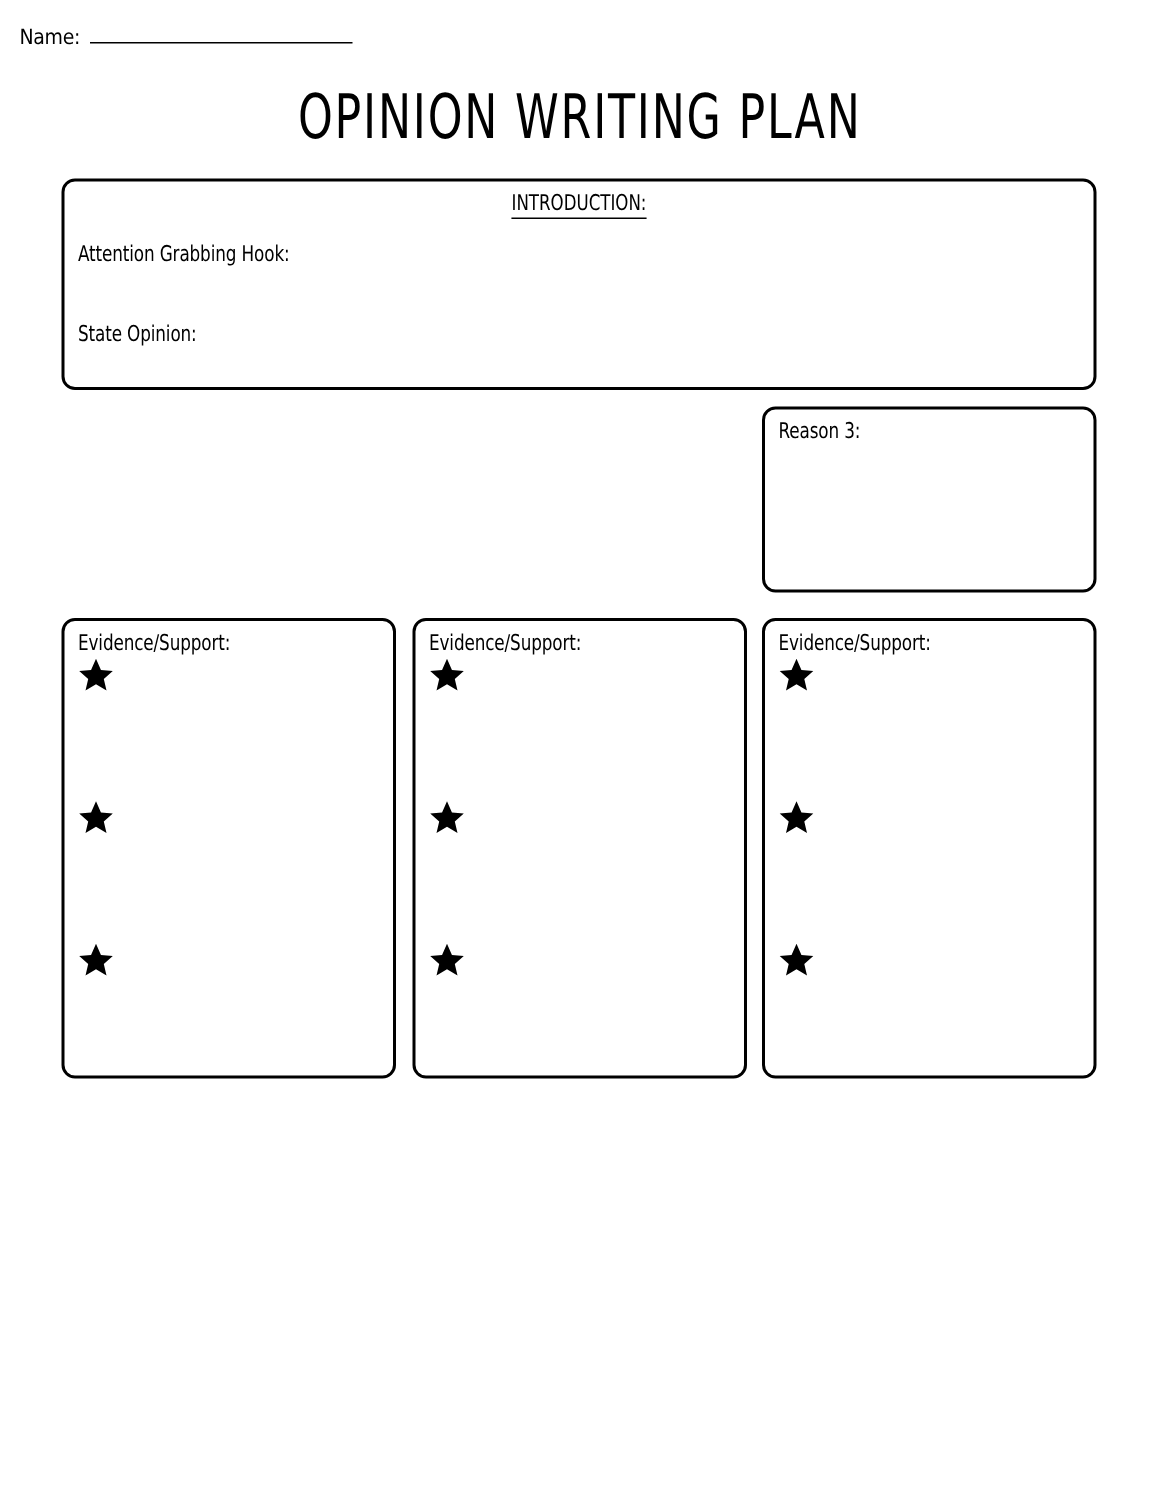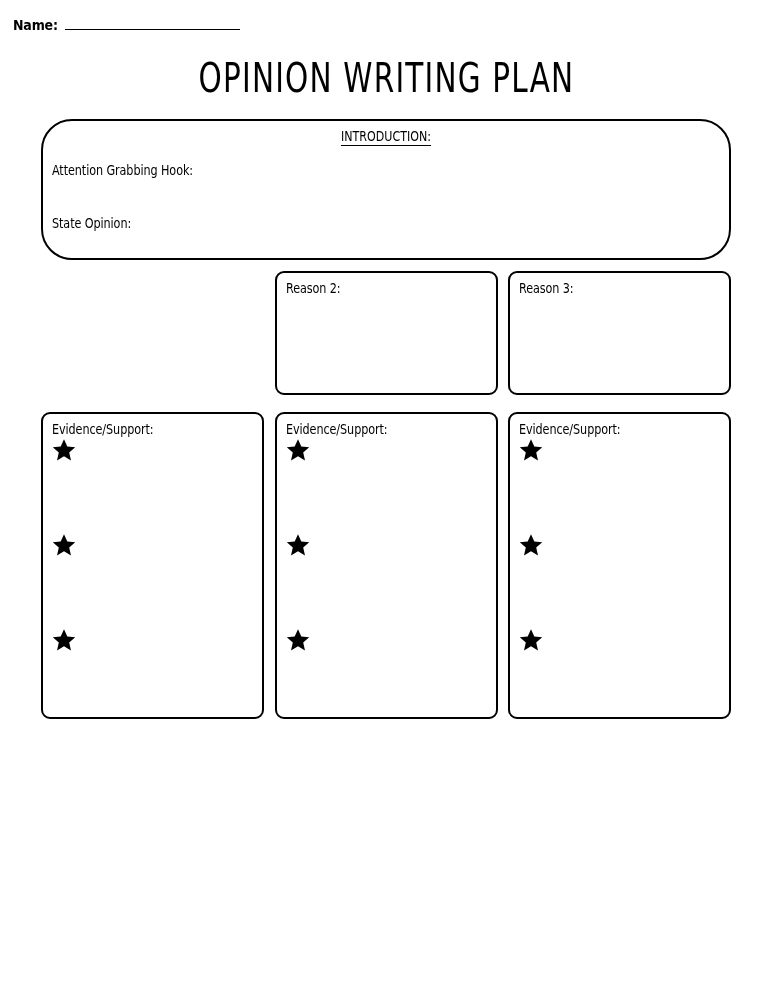--- a/index.html
+++ b/index.html
@@ -18,21 +18,20 @@
   }
 
   
   .name-row {
     position: absolute;
     left: 13px;
     top: 17px;
     display: flex;
     align-items: baseline;
     gap: 7px;
-    font-weight: bold;
   }
   .name-label {
     font-size: 14px;
     font-family: "DejaVu Sans", sans-serif;
     font-stretch: condensed;
     letter-spacing: -0.2px;
     white-space: nowrap;
   }
   .name-rule {
     display: block;
@@ -123,31 +122,28 @@
 
 <div class="page">
 
   <div class="name-row">
     <span class="name-label">Name:</span>
     <span class="name-rule"></span>
   </div>
 
   <div class="title">OPINION WRITING PLAN</div>
 
-  <div class="box" style="left:41px; top:119px; width:690px; height:141px;border-radius:31px;">
+  <div class="box" style="left:41px; top:119px; width:690px; height:141px;">
     <div class="section-heading" style="top:7px;">
       <span>INTRODUCTION:</span>
     </div>
     <div class="prompt" style="left:9px; top:41px;">Attention Grabbing Hook:</div>
     <div class="prompt" style="left:9px; top:94px;">State Opinion:</div>
   </div>
 
-  <div class="box" style="left:275px; top:271px; width:223px; height:124px;">
-    <div class="box-label">Reason 2:</div>
-  </div>
   <div class="box" style="left:508px; top:271px; width:223px; height:124px;">
     <div class="box-label">Reason 3:</div>
   </div>
 
   <div class="box" style="left:41px; top:412px; width:223px; height:307px;">
     <div class="box-label">Evidence/Support:</div>
     <div class="star" style="left:9px; top:24px;">
       <svg viewBox="0 0 24 24" aria-hidden="true">
           <polygon fill="#000" points="12,1.2 15.3,8.6 23.2,9.3 17.2,14.6 19,22.4 12,18.2 5,22.4 6.8,14.6 0.8,9.3 8.7,8.6"></polygon>
         </svg>

